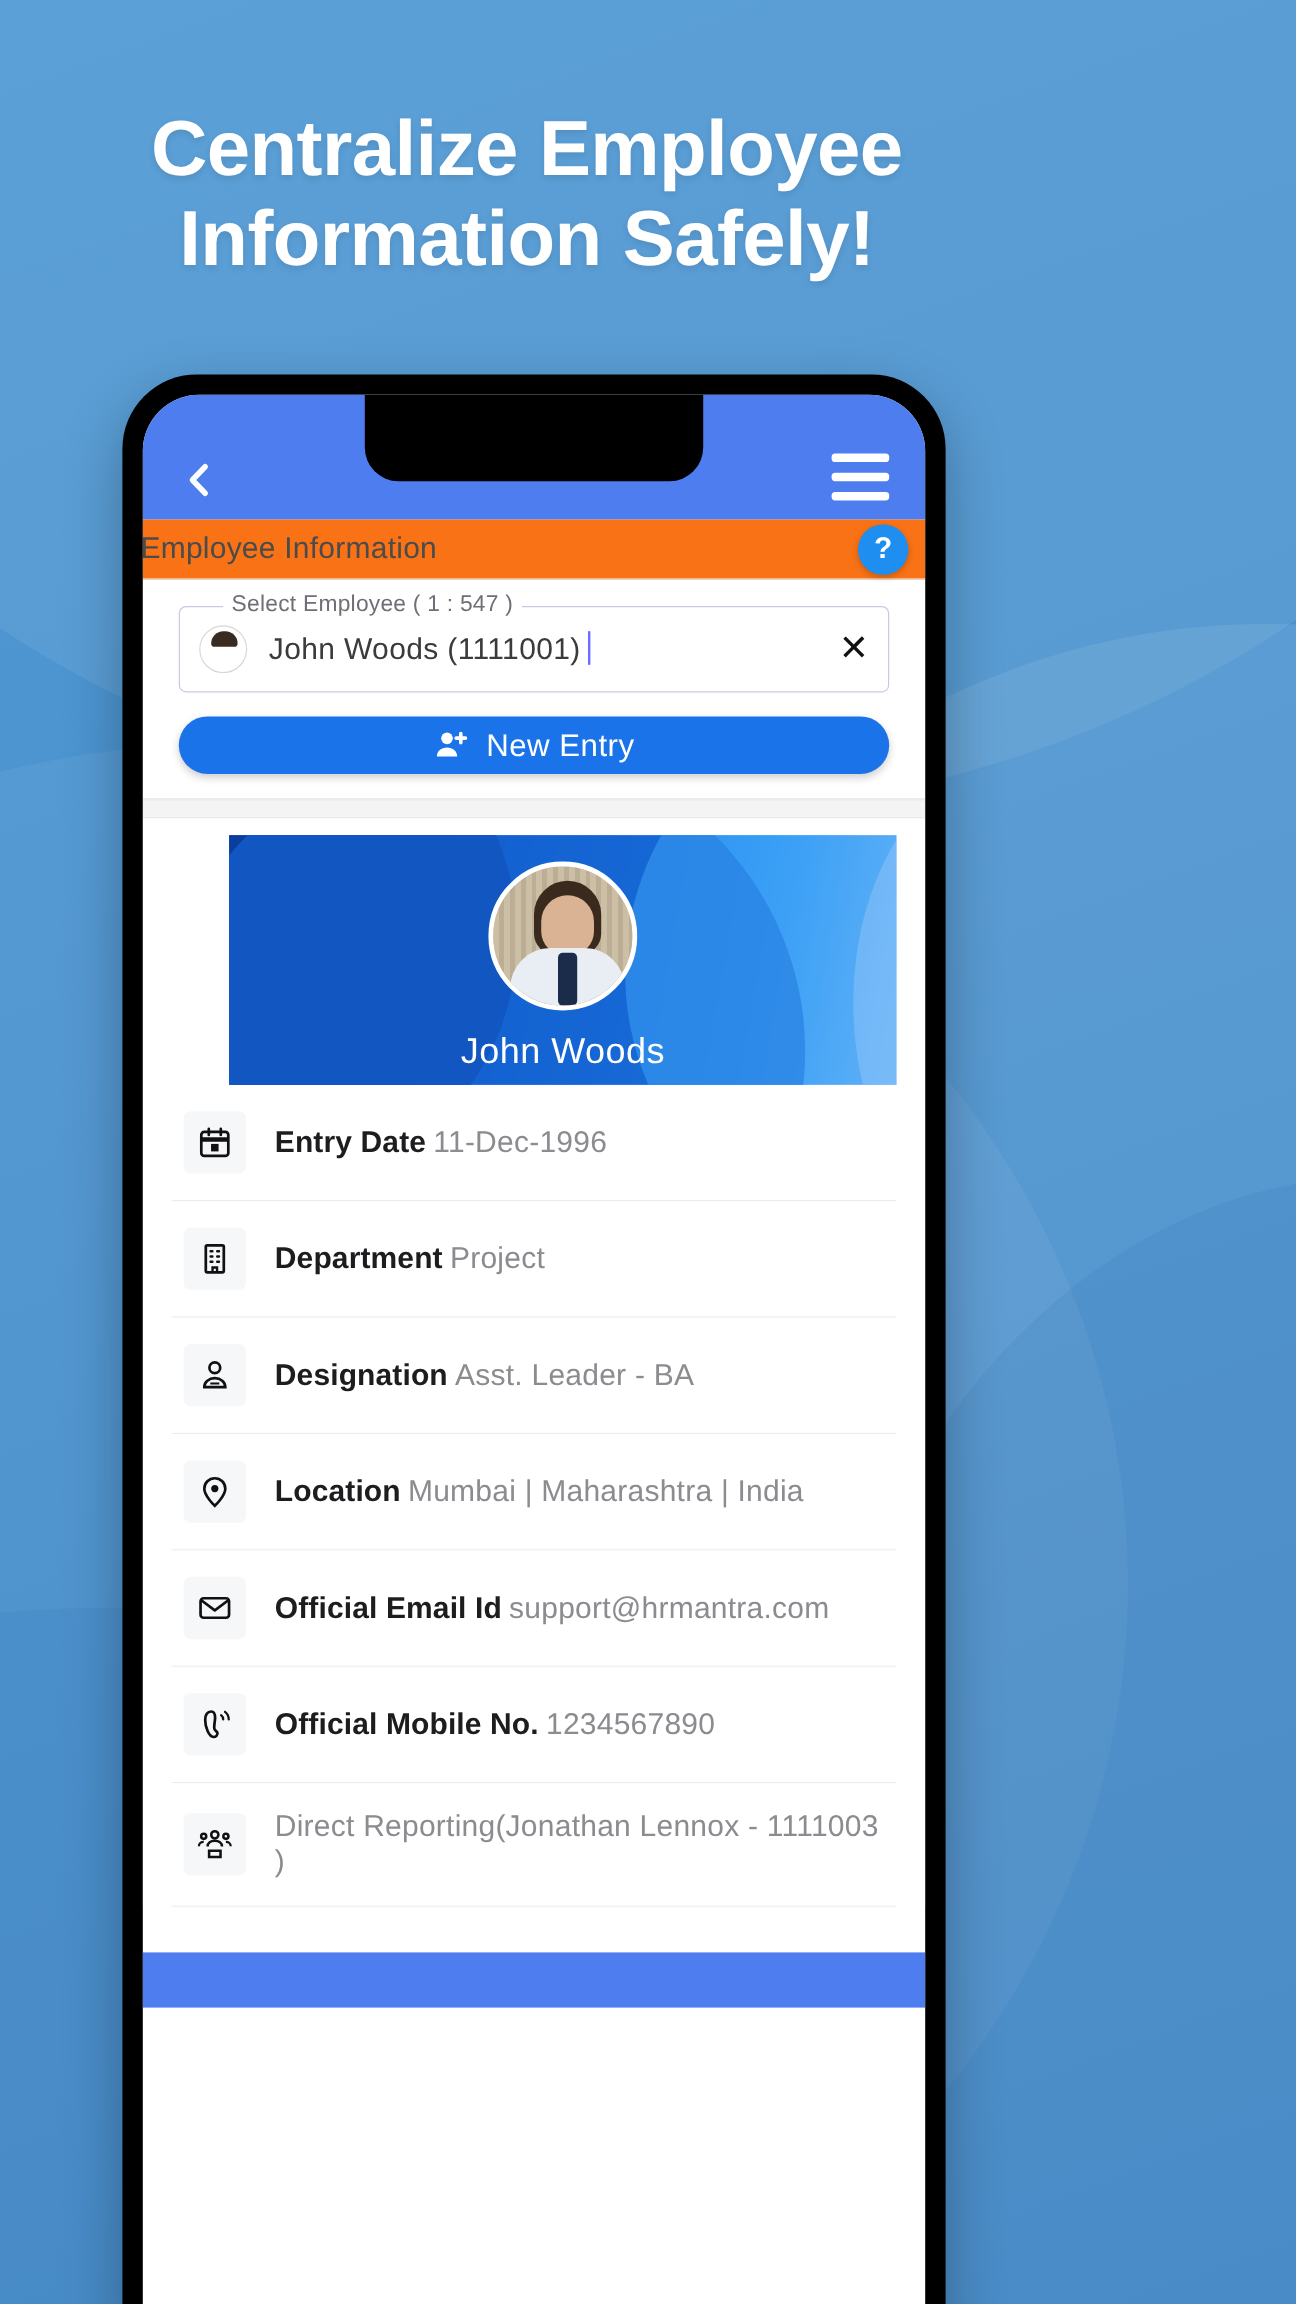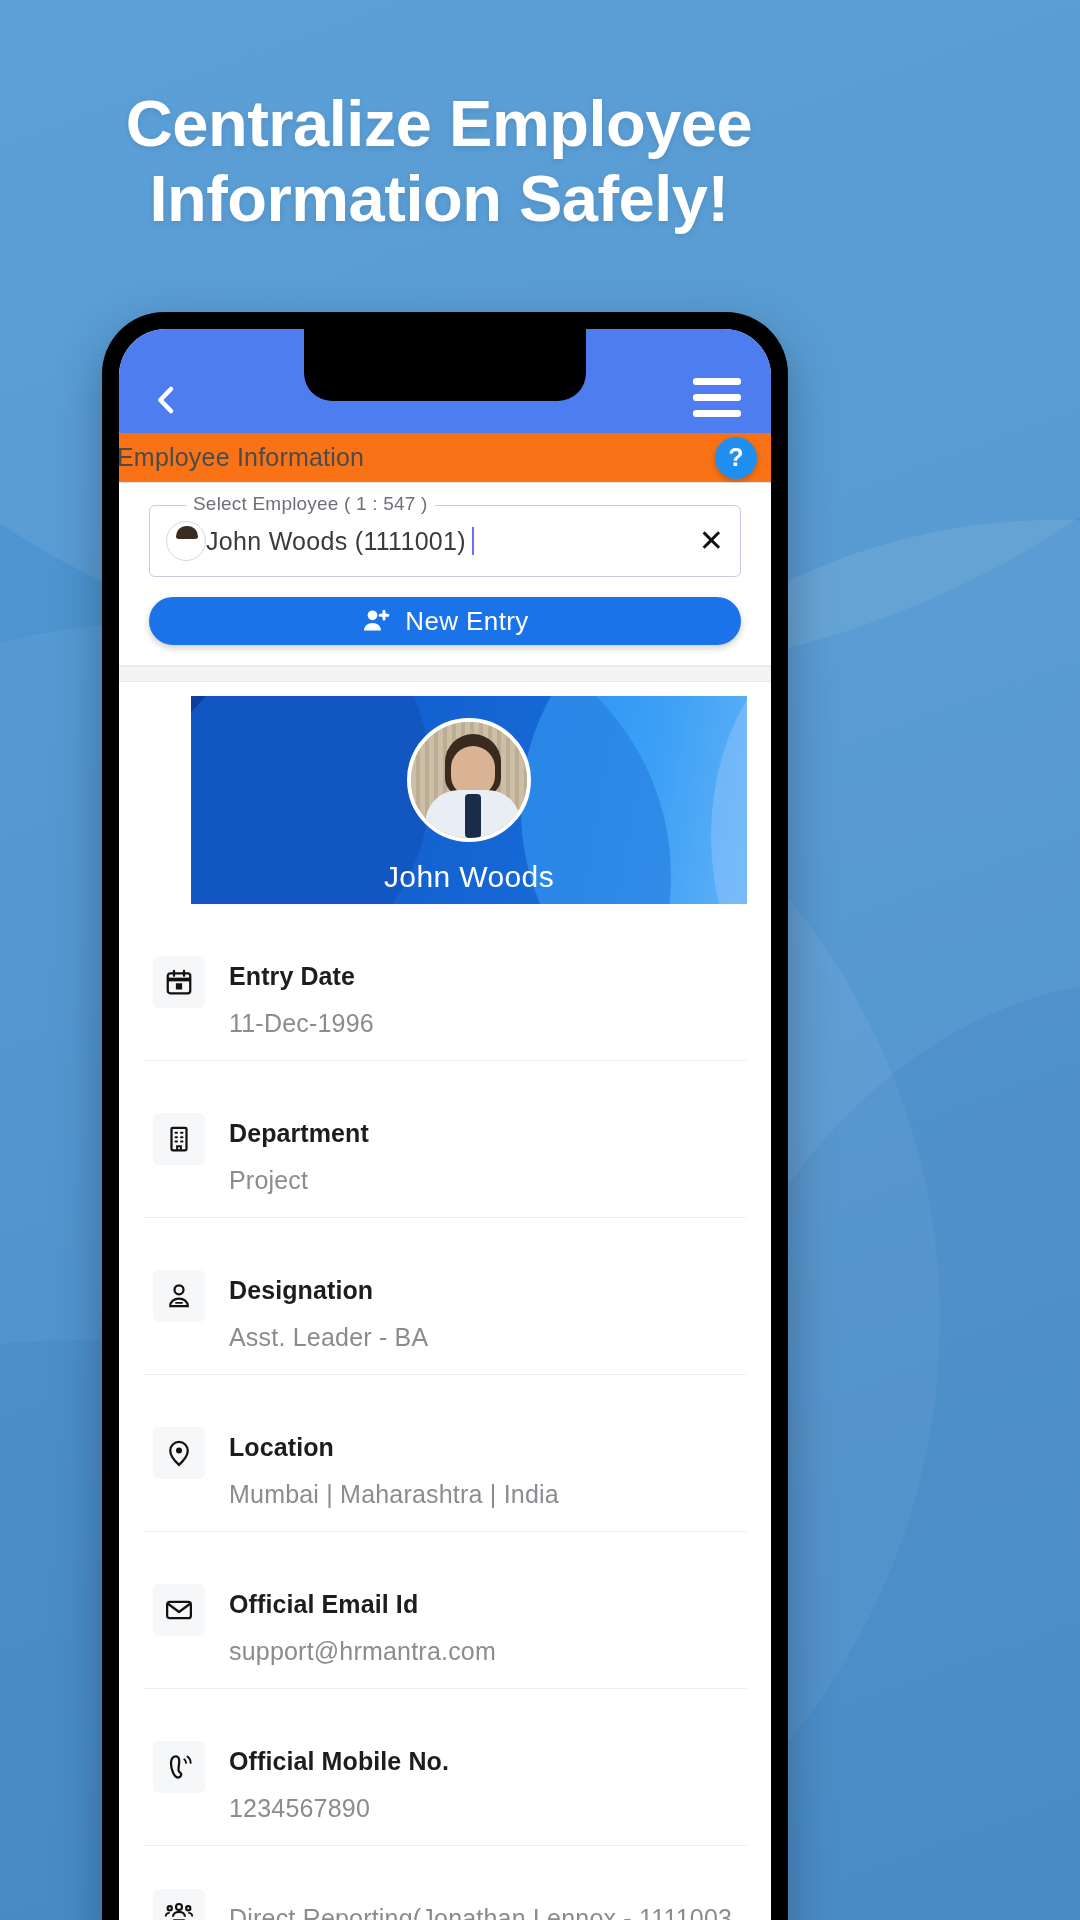--- a/index.html
+++ b/index.html
@@ -92,21 +92,21 @@
     position:absolute;top:-13px;left:14px;background:#fff;
     padding:0 7px;font-size:19px;color:#6f6f78;letter-spacing:.2px;white-space:nowrap;margin-left:22px;
   }
   .mini-av{
     width:40px;height:40px;border-radius:50%;flex:0 0 auto;
     background:linear-gradient(180deg,#cfc2ae 0%,#b9a headers 1%,#9e8f7c 55%,#cfd6e2 56%,#e8edf4 100%);
     border:1px solid #d8d8d8;overflow:hidden;position:relative;
   }
   .mini-av .hair{position:absolute;left:9px;top:4px;width:22px;height:13px;background:#3a2b20;border-radius:11px 11px 3px 3px;}
   .mini-av .face{position:absolute;left:11px;top:11px;width:18px;height:17px;background:#cfa徐;border-radius:9px;}
-  .sel-text{font-size:25px;color:#3b3b3b;letter-spacing:.3px;flex:1;}
+  .sel-text{font-size:25px;color:#3b3b3b;margin-left:18px;letter-spacing:.3px;flex:1;}
   .caret{display:inline-block;width:2px;height:28px;background:#6c6cff;vertical-align:-5px;margin-left:6px;}
   .clear-x{font-size:30px;color:#111;line-height:1;padding-left:10px;}
 
   .new-entry{
     margin-top:20px;height:48px;border-radius:30px;background:#1a73e8;
     display:flex;align-items:center;justify-content:center;gap:14px;
     color:#fff;font-size:26px;letter-spacing:.4px;
     box-shadow:0 3px 7px rgba(0,0,0,.20);
   }
 
@@ -146,21 +146,21 @@
   .row{
     display:flex;align-items:center;gap:24px;
     padding:22px 4px 22px 10px;border-bottom:1px solid #ededed;
   }
   .row:last-child{border-bottom:1px solid #ededed;}
   .ic-box{
     width:52px;height:52px;border-radius:6px;background:#f6f7f9;
     display:flex;align-items:center;justify-content:center;flex:0 0 auto;
   }
   .ic-box svg{width:30px;height:30px;}
-  .row-txt{display:flex;flex-direction:column;gap:18px;margin-top:36px;}
+  .row-txt{display:flex;flex-direction:row;gap:6px;}
   .row-label{font-size:25px;color:#1d1d1f;font-weight:bold;letter-spacing:.1px;}
   .row-value{font-size:25px;color:#8b8b90;letter-spacing:.2px;}
 
   .bottom-bar{height:46px;background:#4e7df0;margin-top:38px;}
 </style>
 </head>
 <body>
 
 <div class="bg-wrap">
   <div class="bg-wave w1"></div>

